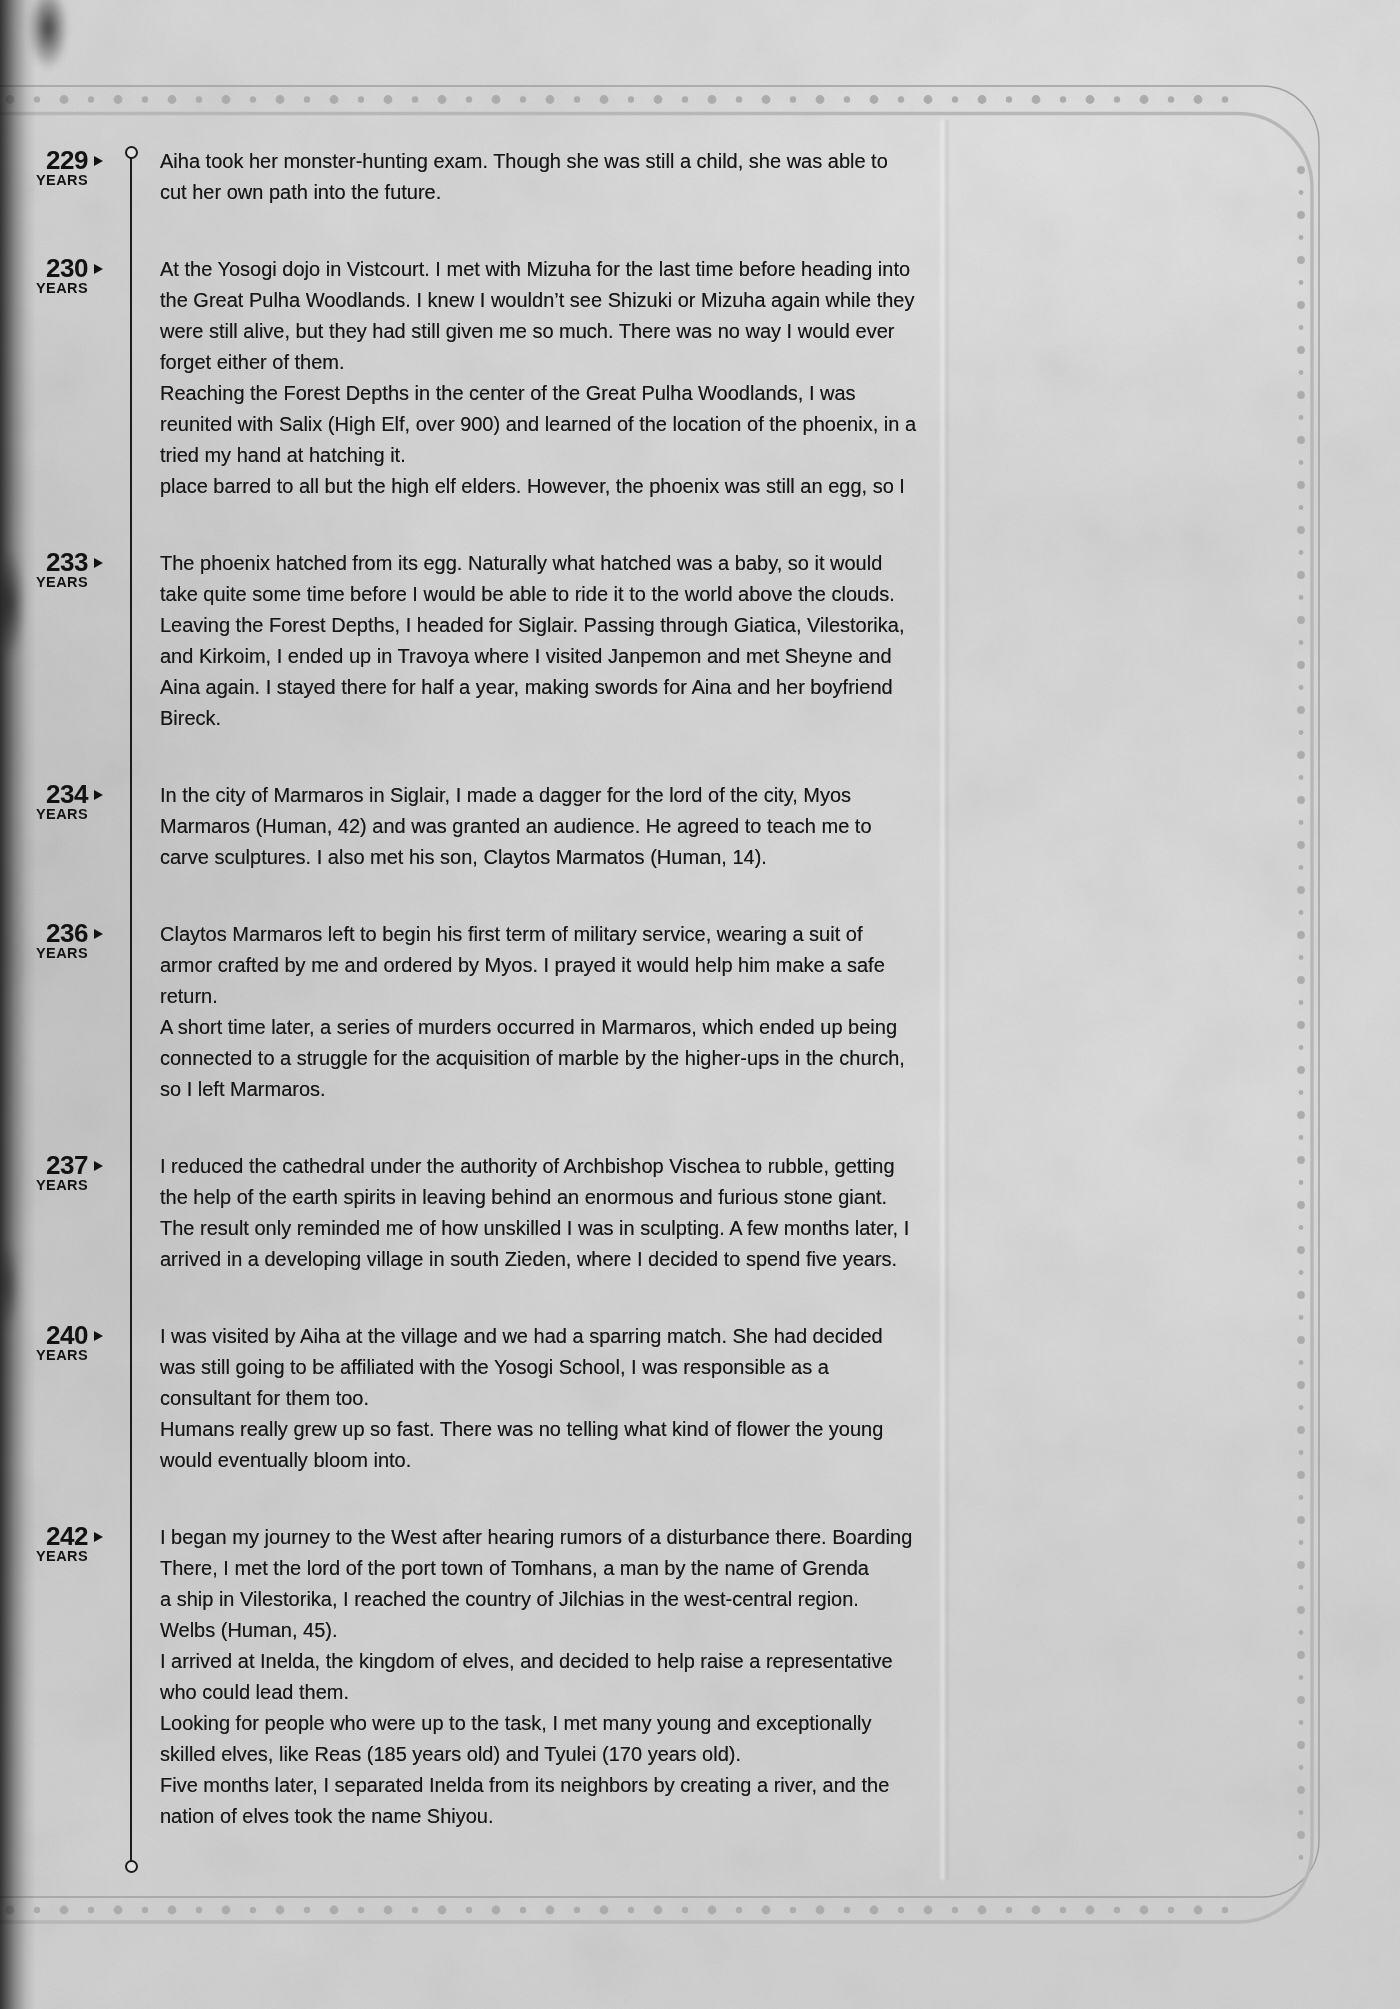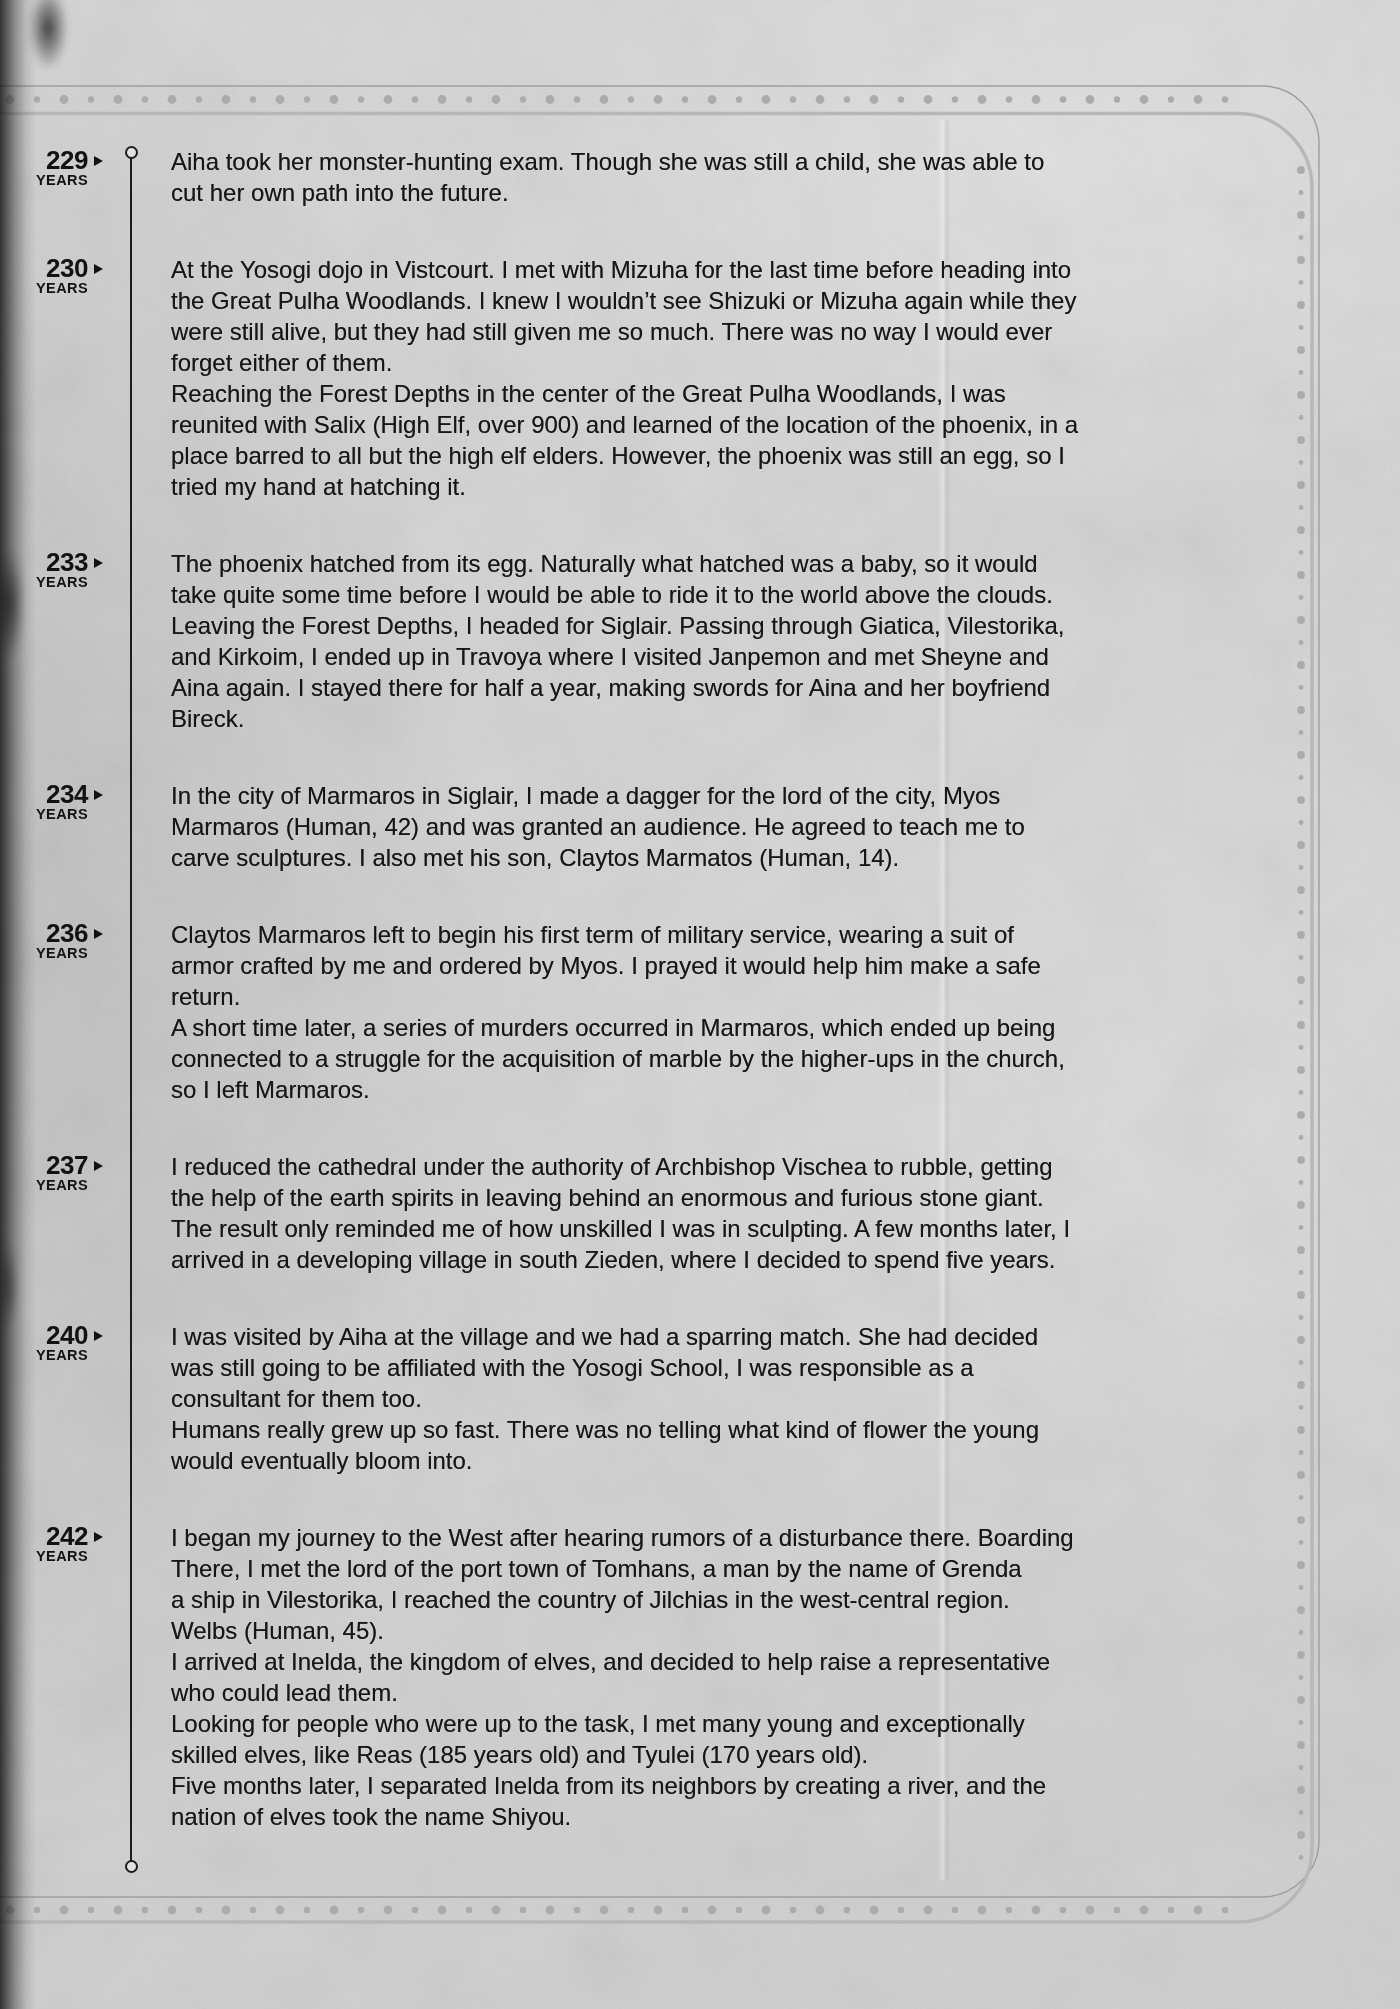--- a/index.html
+++ b/index.html
@@ -38,21 +38,21 @@
   .tl-dot-bottom { top:1860px; }
 
   .entries { position:absolute; left:160px; top:146px; width:1120px; color:#161616; }
   .entry { position:relative; margin-bottom:46px; }
   .year-label { position:absolute; top:1px; right:calc(100% + 57px); width:130px; text-align:right; color:#121212; }
   .year-row { display:flex; justify-content:flex-end; align-items:center; gap:6px;
     font-size:26px; font-weight:bold; letter-spacing:-0.5px; line-height:26px; }
   .year-arrow { width:0; height:0; border-style:solid; border-width:5.5px 0 5.5px 9.5px;
     border-color:transparent transparent transparent #121212; margin-top:2px; }
   .year-unit { font-size:14.5px; font-weight:bold; letter-spacing:0.4px; margin-top:-1px; padding-right:15px; }
-  .line { white-space:nowrap; font-size:24px; line-height:31px; text-shadow:0 0 0.5px rgba(22,22,22,0.55);margin-left:11px; }
+  .line { white-space:nowrap; font-size:20px; line-height:31px; text-shadow:0 0 0.5px rgba(22,22,22,0.55); }
 </style>
 </head>
 <body>
 
 <div class="page">
 
   <svg class="texture" width="1400" height="2009">
     <filter id="grainF">
       <feTurbulence type="fractalNoise" baseFrequency="0.9" numOctaves="2" seed="7"></feTurbulence>
       <feColorMatrix type="saturate" values="0"></feColorMatrix>
@@ -279,22 +279,22 @@
         </div>
         <div class="year-unit">YEARS</div>
       </div>
       <div>
           <div class="line">At the Yosogi dojo in Vistcourt. I met with Mizuha for the last time before heading into</div>
           <div class="line">the Great Pulha Woodlands. I knew I wouldn’t see Shizuki or Mizuha again while they</div>
           <div class="line">were still alive, but they had still given me so much. There was no way I would ever</div>
           <div class="line">forget either of them.</div>
           <div class="line">Reaching the Forest Depths in the center of the Great Pulha Woodlands, I was</div>
           <div class="line">reunited with Salix (High Elf, over 900) and learned of the location of the phoenix, in a</div>
+          <div class="line">tried my hand at hatching it.</div>
           <div class="line">place barred to all but the high elf elders. However, the phoenix was still an egg, so I</div>
-          <div class="line">tried my hand at hatching it.</div>
         </div>
     </div>
 
     <div class="entry">
       <div class="year-label">
         <div class="year-row">
           <span>233</span>
           <span class="year-arrow"></span>
         </div>
         <div class="year-unit">YEARS</div>

